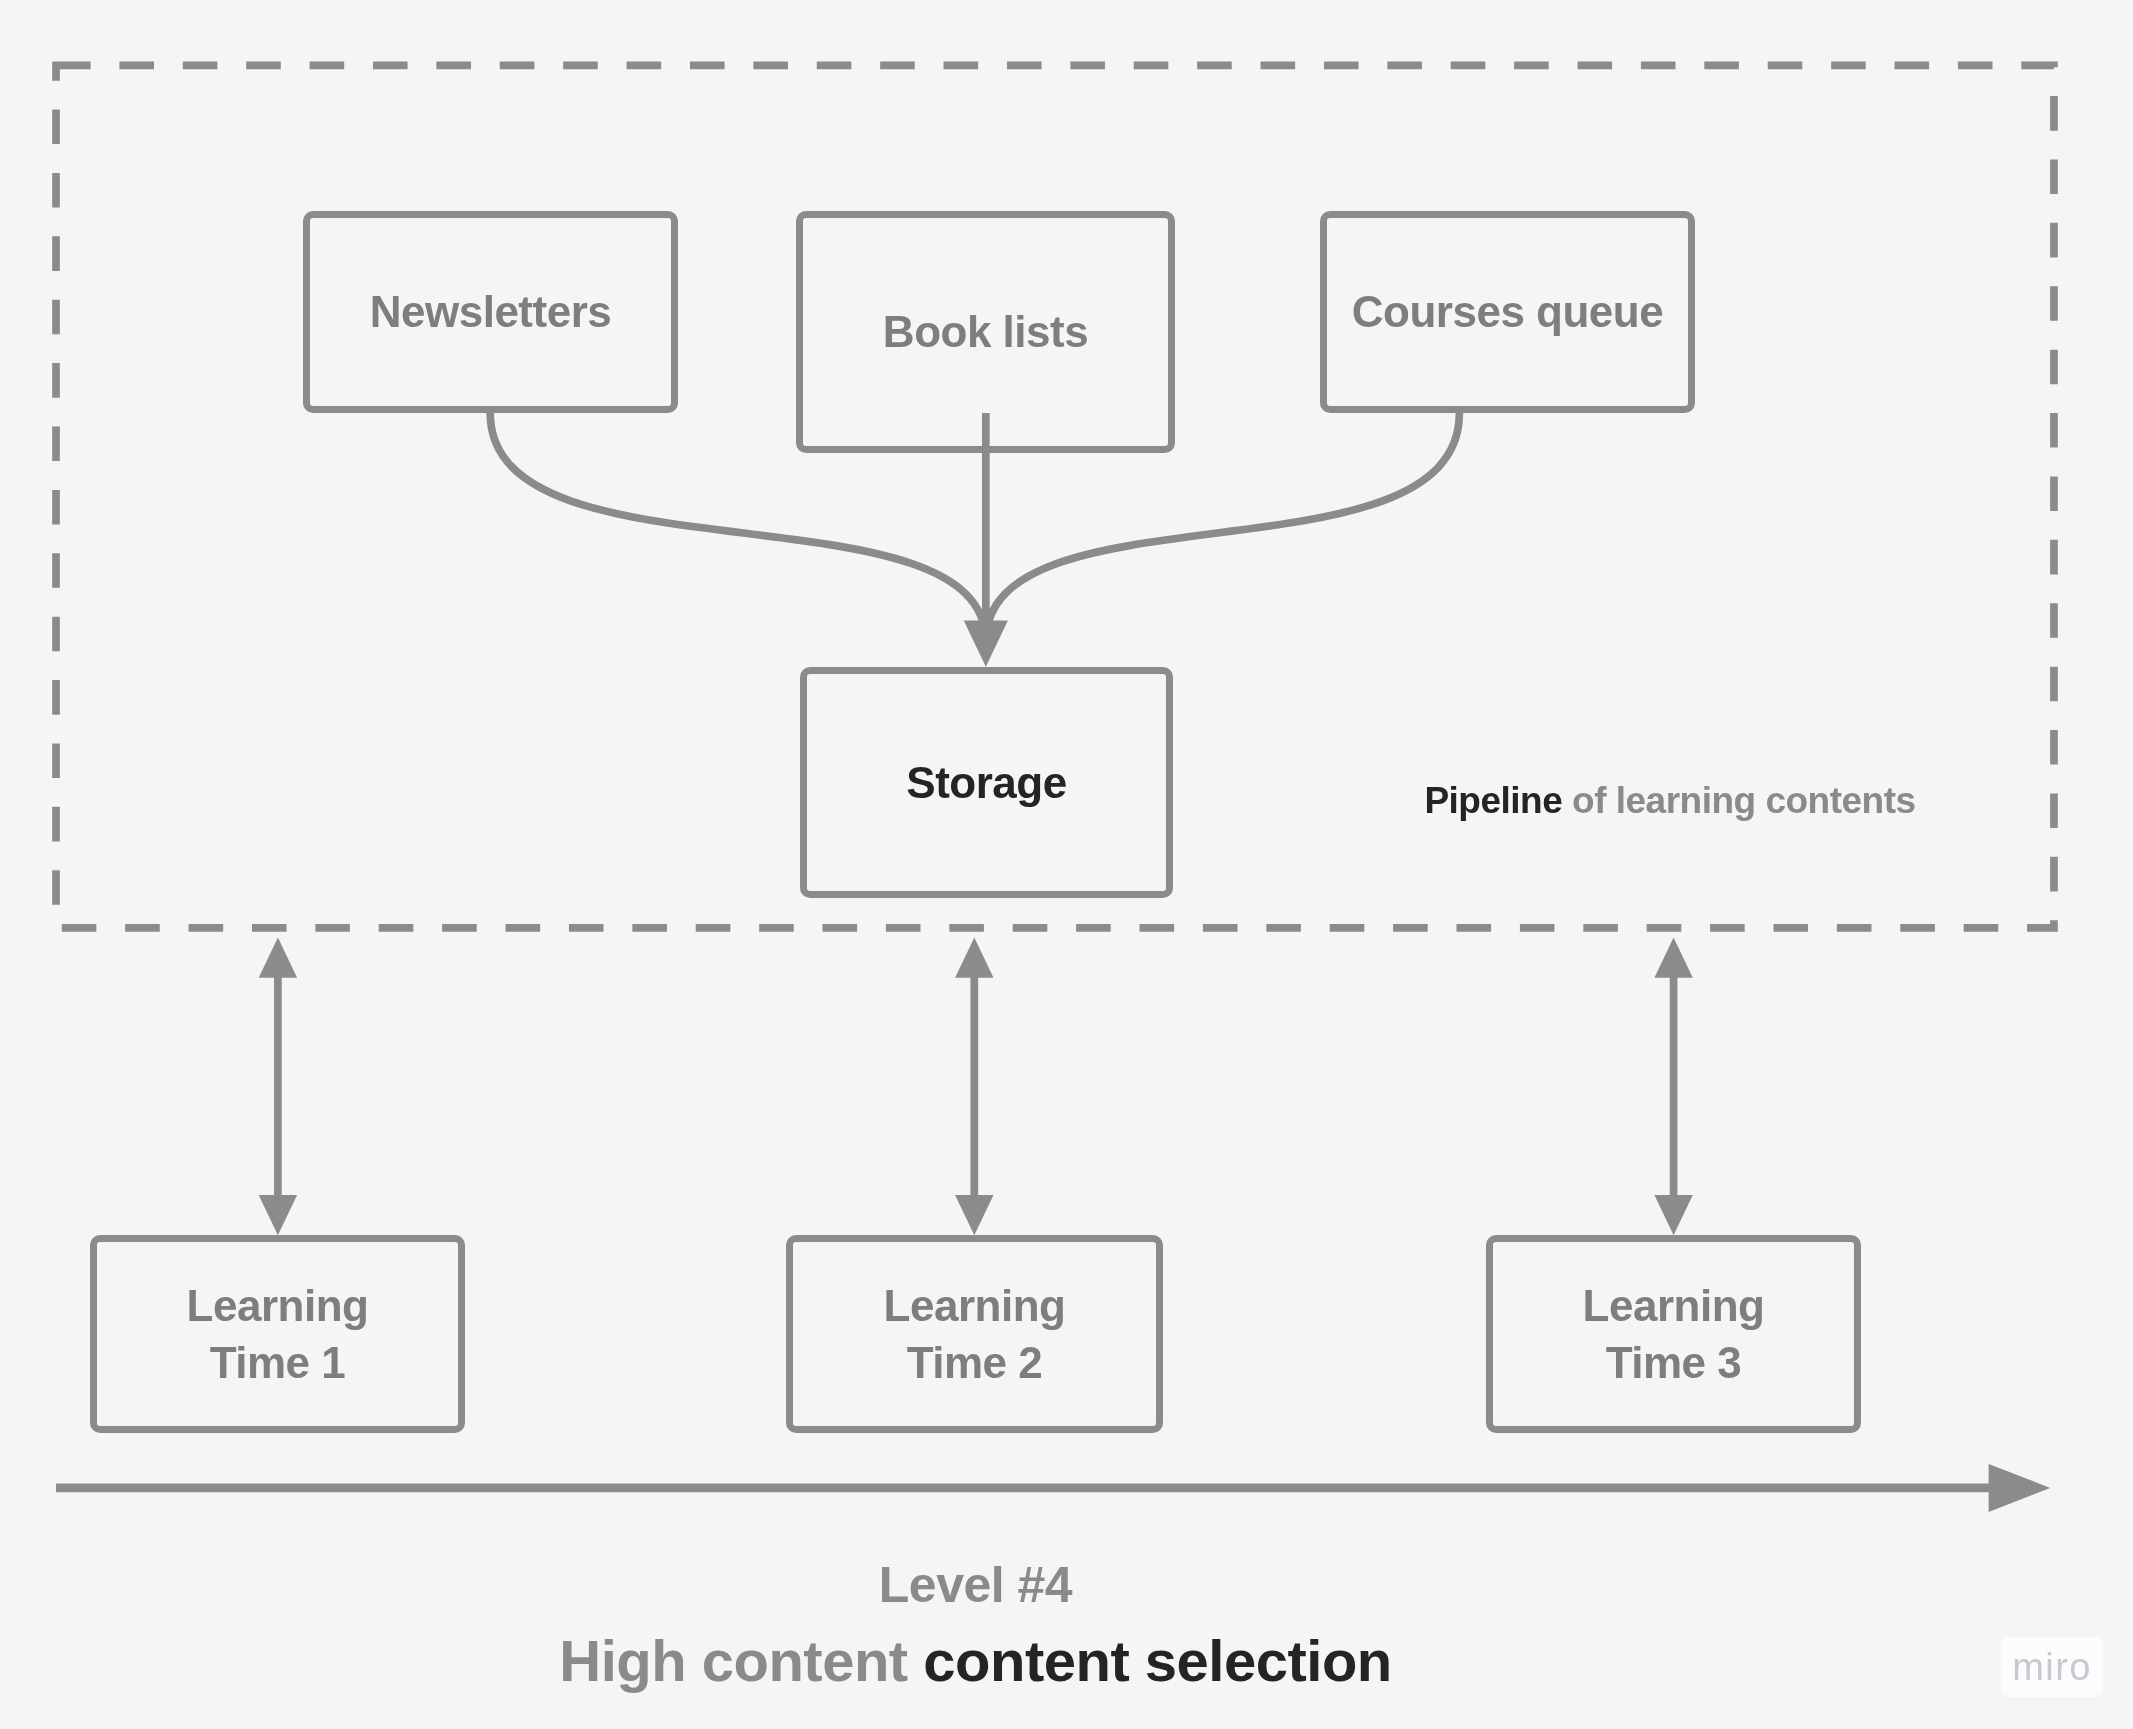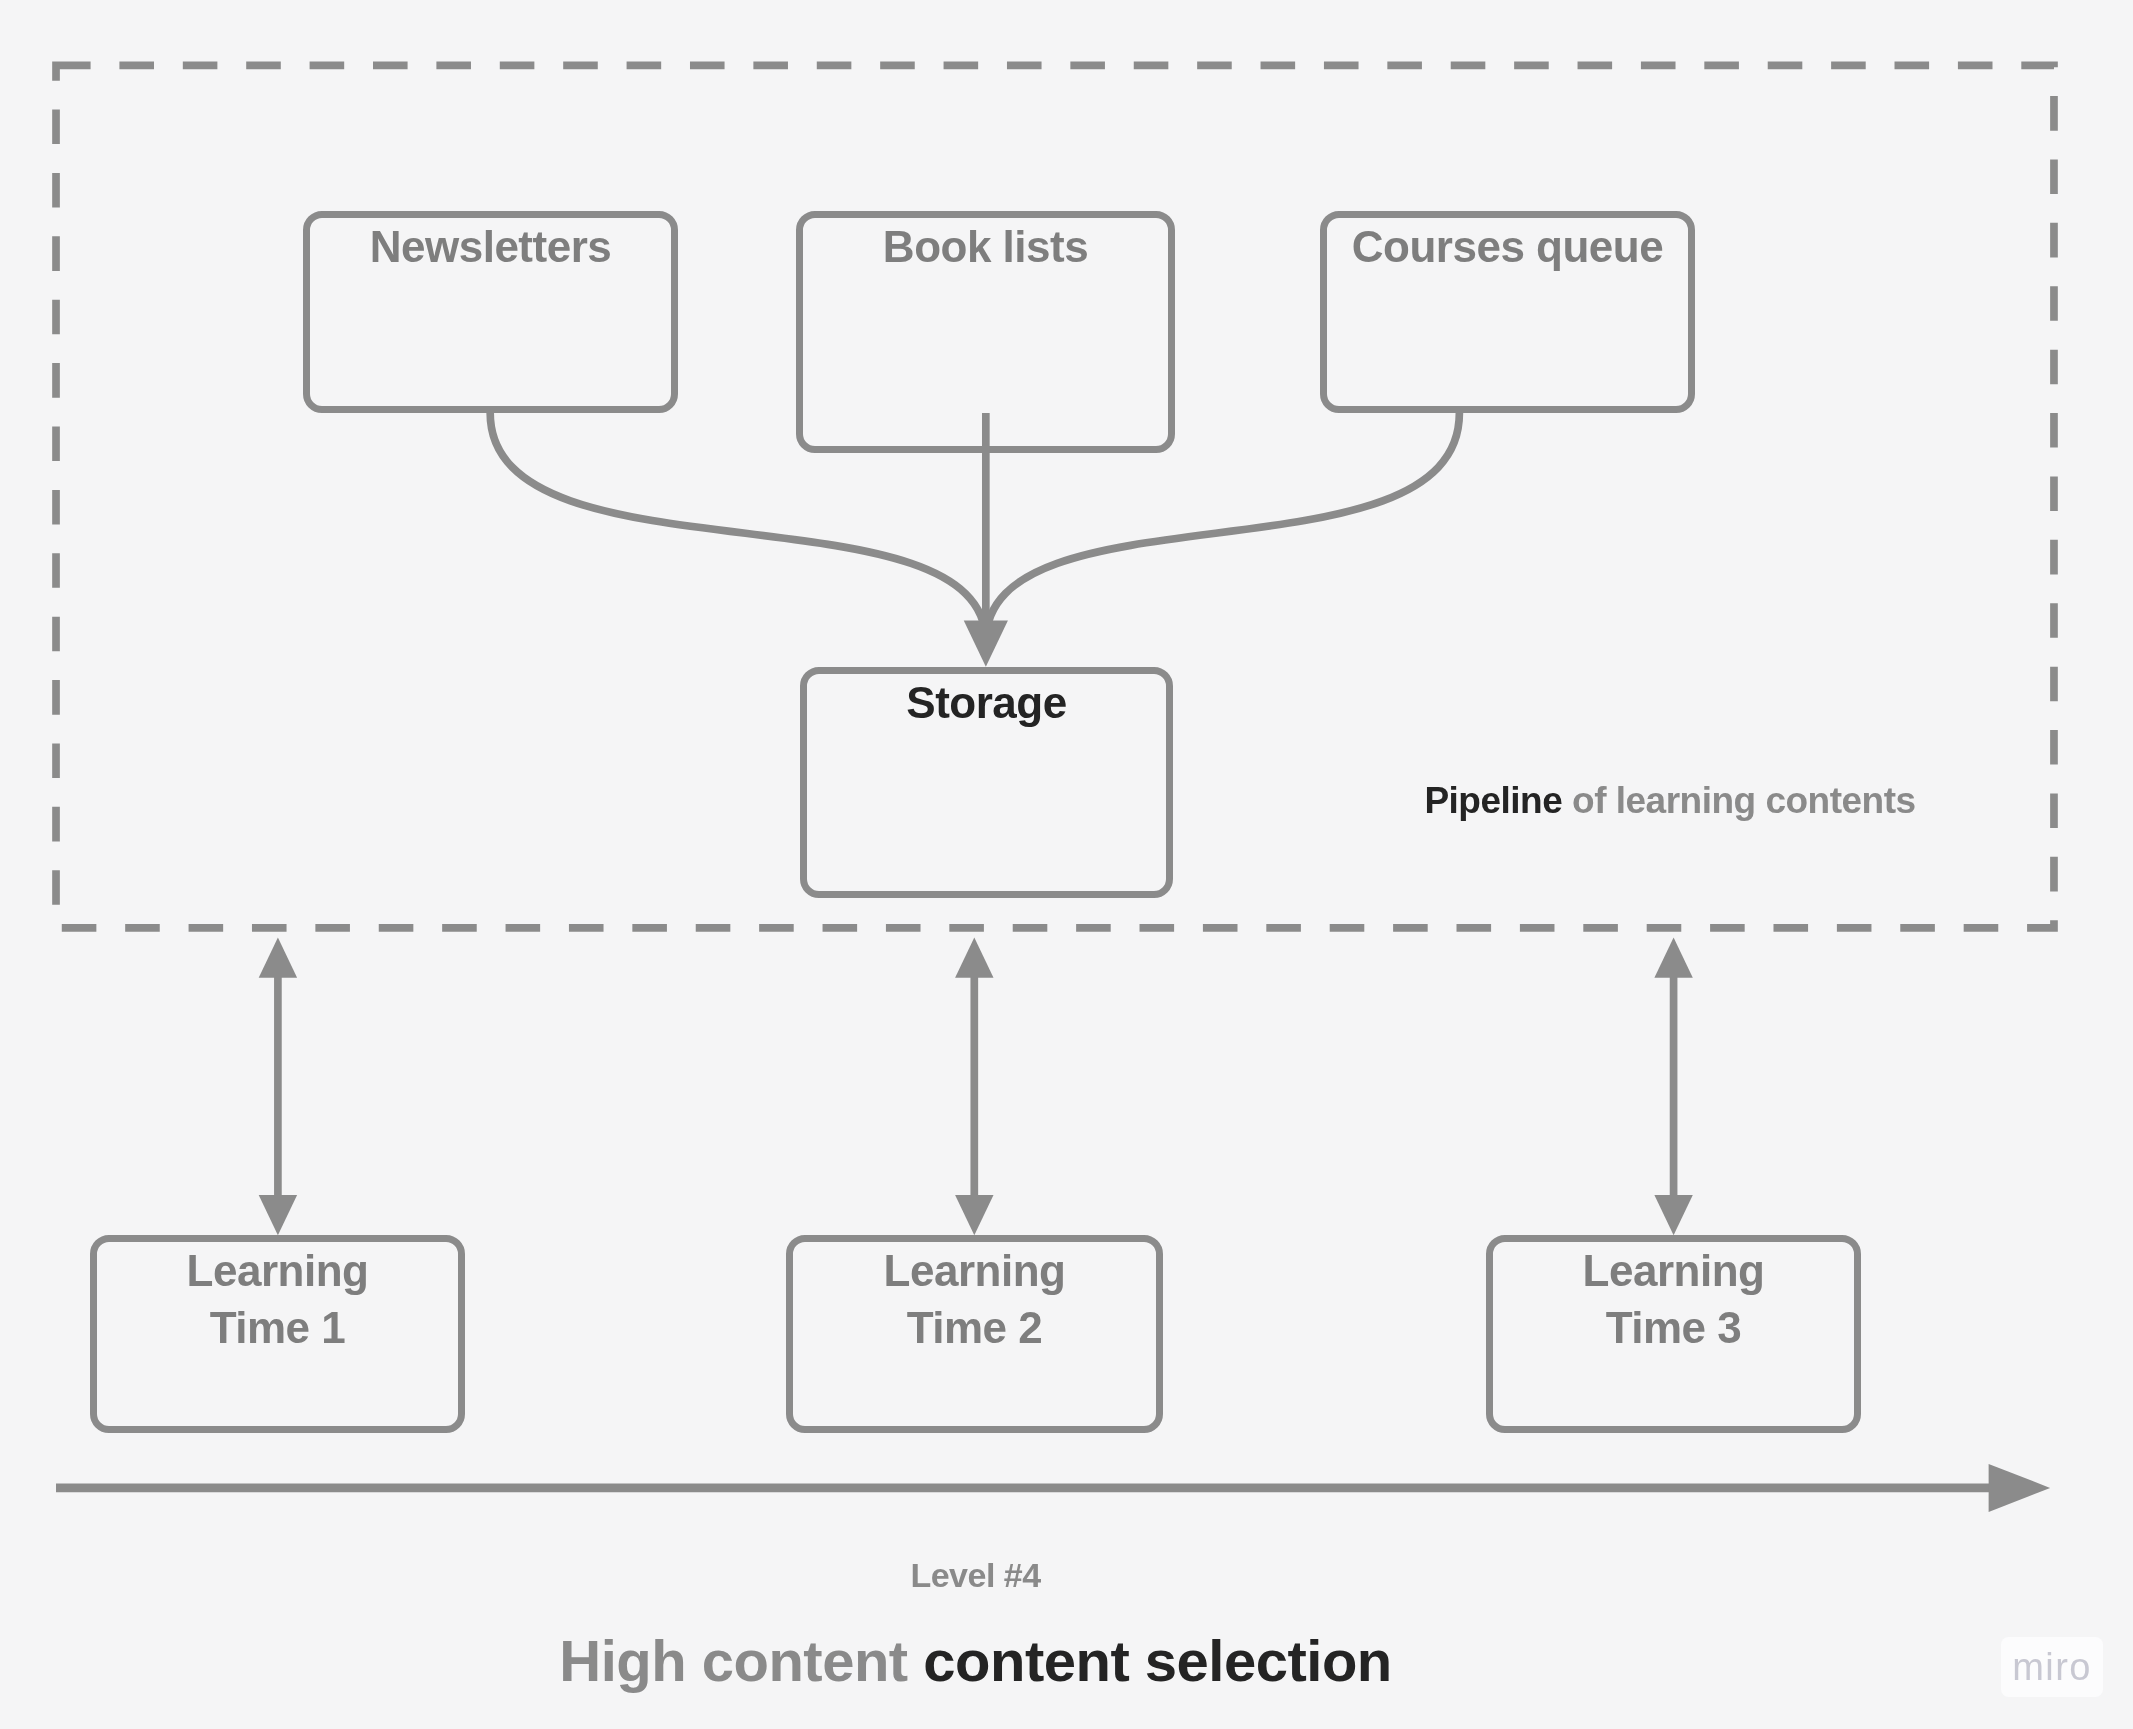--- a/index.html
+++ b/index.html
@@ -12,23 +12,23 @@
   }
   #connector-layer {
     position: absolute; left: 0; top: 0;
     width: 2134px; height: 1729px;
   }
   .stroke { stroke: #8b8b8b; fill: none; }
   .fillhead { fill: #8b8b8b; stroke: none; }
   .node {
     position: absolute;
     border: 7.7px solid #8b8b8b;
-    border-radius: 19px;
+    border-radius: 10px;
     box-sizing: border-box;
-    display: flex; justify-content: center;
+    display: flex; align-items: center; justify-content: center;
     background: transparent;
   }
   .node-label {
     font-weight: bold;
     font-size: 44px;
     line-height: 1.3;
     color: #7e7e7e;
     text-align: center;
     white-space: pre-line;
     letter-spacing: -0.5px;
@@ -49,21 +49,21 @@
     font-size: 37px; font-weight: bold;
     letter-spacing: -0.5px;
     white-space: nowrap;
     color: #8a8a8a;
   }
   .pipeline-caption .lead { color: #242424; }
   .footer-level {
     position: absolute;
     left: 399px; top: 1556px; width: 1153px;
     text-align: center;
-    font-size: 34px; font-weight: bold;
+    font-size: 50px; font-weight: bold;
     color: #8a8a8a;
     letter-spacing: -0.5px;
   }
   .footer-subtitle {
     position: absolute;
     left: 303px; top: 1627px; width: 1345px;
     text-align: center;
     font-size: 58px; font-weight: bold;
     letter-spacing: -0.5px;
     color: #8a8a8a;

